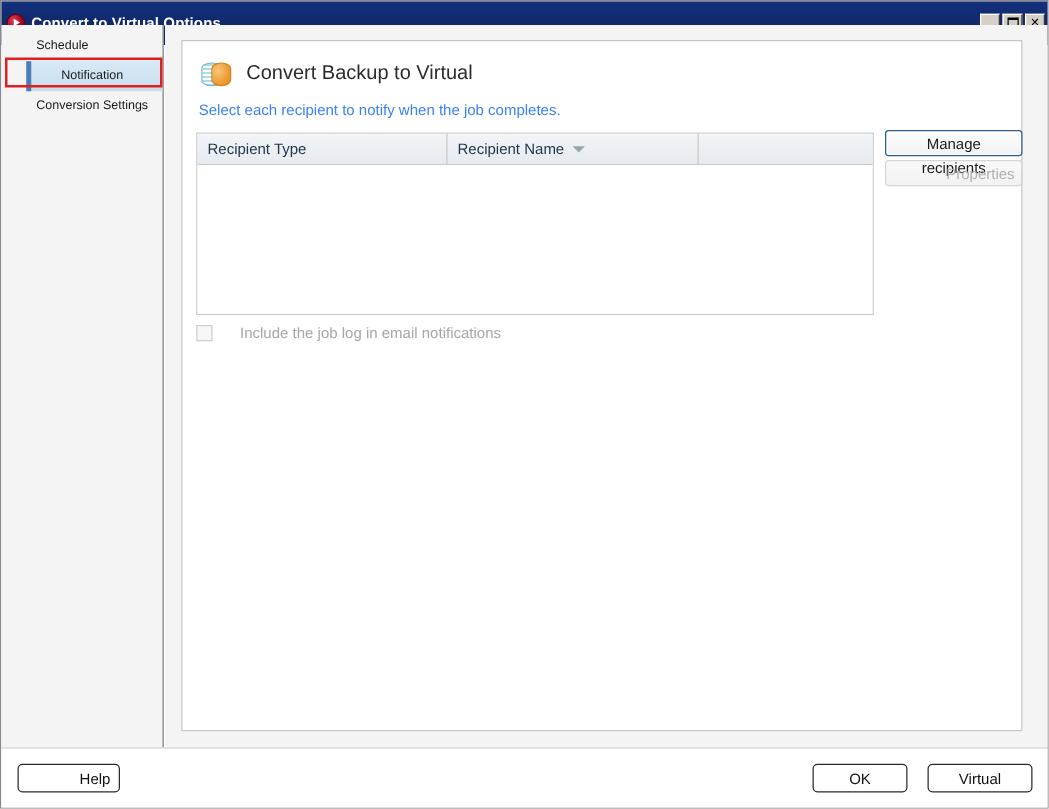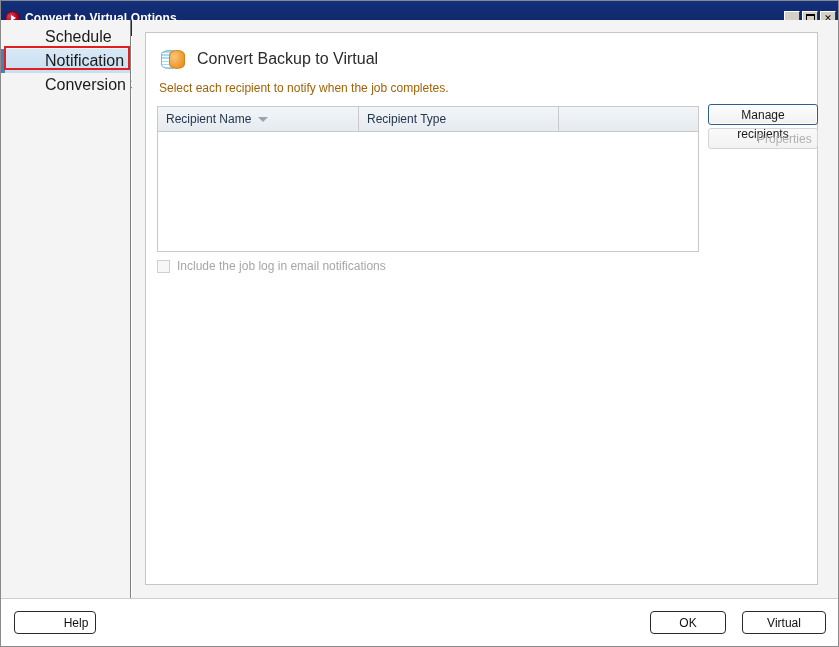--- a/index.html
+++ b/index.html
@@ -113,30 +113,31 @@
     width: 130px;
     height: 578px;
     background: #f4f4f4;
     border-right: 1px solid #808080;
     box-sizing: border-box;
   }
   .side-item {
     position: relative;
     height: 24px;
     line-height: 24px;
-    font-size: 16px;
+    font-size: 10px;
     color: #1a1a1a;
-    padding-left: 44px;
+    padding-left: 28px;
     box-sizing: border-box;
     cursor: default;
     white-space: nowrap;
   }
   .side-item.selected {
     background: #cfe2f3;
     background: linear-gradient(to bottom, #d8e9f6 0%, #c8def0 100%);
+    margin-left: 20px;
   }
   .side-item.selected::before {
     content: "";
     position: absolute;
     left: 0; top: 0; bottom: 0;
     width: 4px;
     background: #4a7ebb;
   }
 
   
@@ -207,21 +208,21 @@
   }
   .panel-title {
     font-size: 16px;
     color: #2b2b2b;
     white-space: nowrap;
   }
   .panel-sub {
     position: absolute;
     left: 13px; top: 48px;
     font-size: 12px;
-    color: #a16207;
+    color: #3b82f6;
     white-space: nowrap;
   }
 
   
   .grid {
     position: absolute;
     left: 11px; top: 73px;
     width: 542px;
     height: 146px;
     border: 1px solid #c9c9c9;
@@ -262,21 +263,21 @@
     height: 119px;
     background: #ffffff;
   }
 
   
   .chk-row {
     position: absolute;
     left: 11px; top: 226px;
     display: flex;
     align-items: center;
-    gap: 7px;
+    gap: 22px;
   }
   .chk-box {
     width: 13px; height: 13px;
     border: 1px solid #cfcfcf;
     background: #f7f7f7;
     box-sizing: border-box;
     flex: 0 0 auto;
   }
   .chk-label {
     font-size: 12px;
@@ -404,26 +405,26 @@
           <div class="left-cyl"></div>
           <div class="right-cyl"></div>
         </div>
         <div class="panel-title">Convert Backup to Virtual</div>
       </div>
 
       <div class="panel-sub">Select each recipient to notify when the job completes.</div>
 
       <div class="grid">
         <div class="grid-head">
+          <div class="gh-cell gh-c2">
+            <span>Recipient Type</span>
+          </div>
           <div class="gh-cell gh-c1">
             <span>Recipient Name</span>
             <span class="sort-arrow"></span>
-          </div>
-          <div class="gh-cell gh-c2">
-            <span>Recipient Type</span>
           </div>
           <div class="gh-cell gh-c3">
             <span></span>
           </div>
         </div>
         <div class="grid-body"></div>
       </div>
 
       <div class="chk-row">
         <span class="chk-box"></span>

